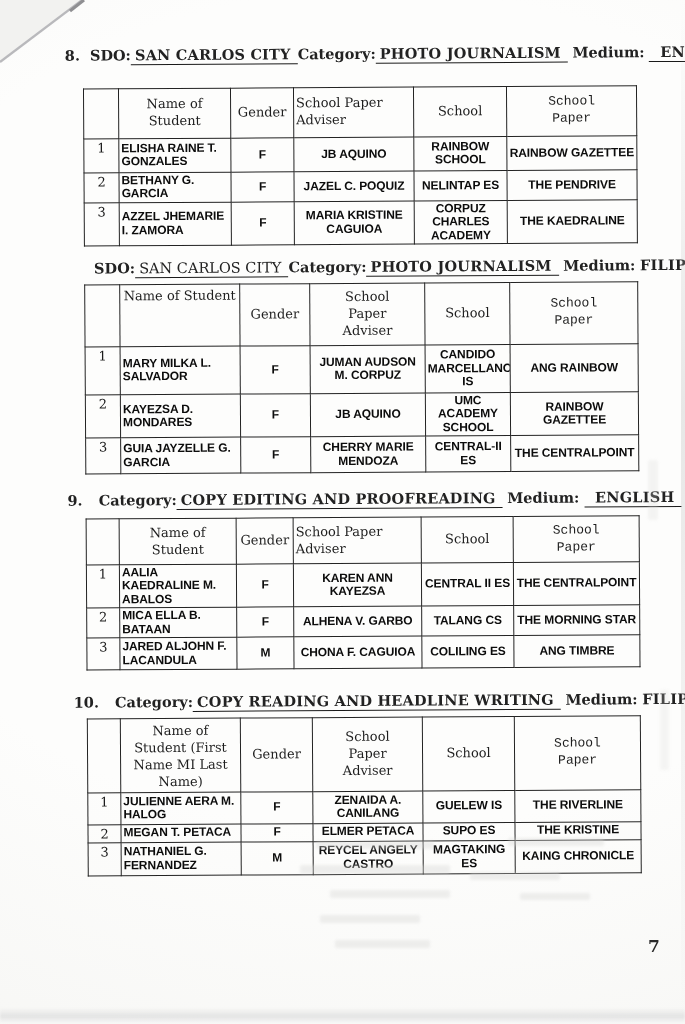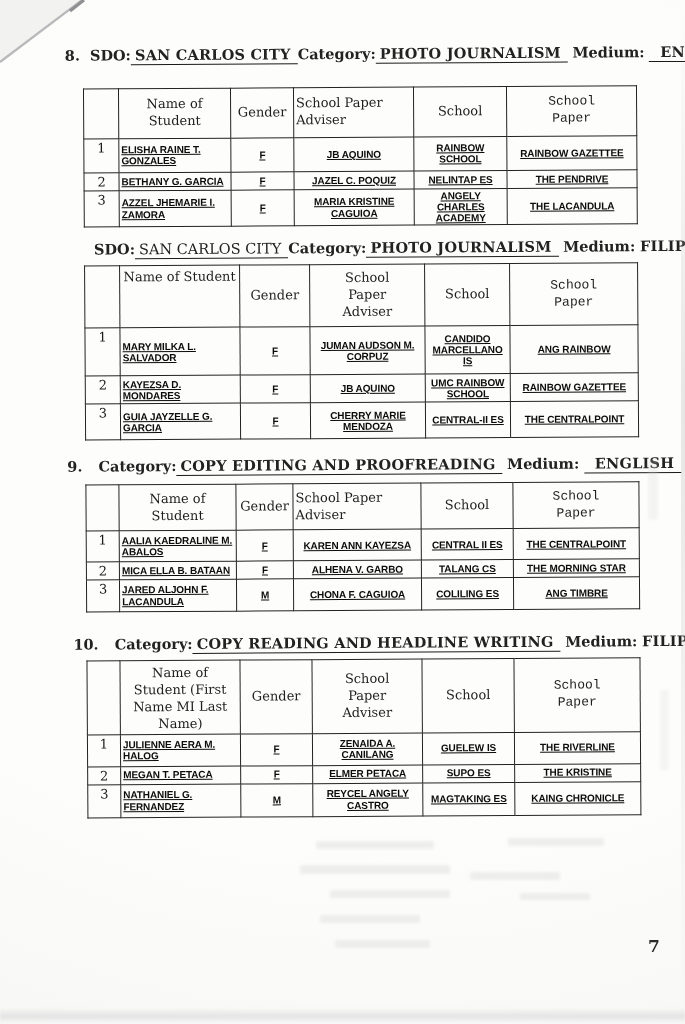--- a/index.html
+++ b/index.html
@@ -37,24 +37,23 @@
   table.doc th,table.doc td{border:1.6px solid #232323;overflow:hidden;padding:1px 2px;}
   table.doc th{
     font-family:"DejaVu Serif", serif;font-weight:400;font-size:13px;
     text-align:center;vertical-align:middle;line-height:1.3;color:#1e1e1e;
   }
   td.num{
     font-family:"DejaVu Serif", serif;font-size:13px;vertical-align:top;
     text-align:center;color:#1b1b1b;padding-top:0;
   }
   td.data{
-    font-family:"Liberation Sans", sans-serif;font-weight:700;font-size:10px;
+    font-family:"Liberation Sans", sans-serif;font-weight:700;font-size:12px;
     letter-spacing:-0.1px;color:#0c0c0c;text-align:center;vertical-align:middle;
     line-height:1.12;
-    text-decoration:underline;
   }
   td.name{text-align:left;padding-left:3px;}
   .hw{display:inline-block;}
   .hw-2line{max-width:72px;}
   .hw-adv2{max-width:102px;text-align:left;}
   .hw-adv3{max-width:58px;}
   .hw-paper{max-width:60px;font-family:Liberation Mono, monospace;}
   .hw-name4{max-width:108px;}
   .t1 tr.hd{height:50px;} .t1 tr.r1{height:34px;} .t1 tr.r2{height:16px;} .t1 tr.r3{height:34px;}
   .t2 tr.hd{height:62px;} .t2 tr.r1{height:48px;} .t2 tr.r2{height:28px;} .t2 tr.r3{height:36px;}
@@ -126,22 +125,22 @@
       <td class="data">F</td>
       <td class="data">JAZEL C. POQUIZ</td>
       <td class="data">NELINTAP ES</td>
       <td class="data">THE PENDRIVE</td>
     </tr>
     <tr class="r3">
       <td class="num">3</td>
       <td class="data name">AZZEL JHEMARIE I. ZAMORA</td>
       <td class="data">F</td>
       <td class="data">MARIA KRISTINE CAGUIOA</td>
-      <td class="data">ANGELY CHARLES ACADEMY</td>
-      <td class="data">THE LACANDULA</td>
+      <td class="data">CORPUZ CHARLES ACADEMY</td>
+      <td class="data">THE KAEDRALINE</td>
     </tr>
   </tbody>
     </table>
 
   <div class="hline hsdo2">
     <span class="hlabel">SDO:</span><span class="hval-reg u">SAN CARLOS CITY</span><span class="hlabel">Category:</span><span class="hval u">PHOTO JOURNALISM</span> <span class="hlabel">Medium:</span> <span class="hval">FILIPINO</span>
   </div>
 
   <table class="doc t2 mt-t2">
     <colgroup>
@@ -167,21 +166,21 @@
       <td class="data">F</td>
       <td class="data">JUMAN AUDSON M. CORPUZ</td>
       <td class="data">CANDIDO MARCELLANO IS</td>
       <td class="data">ANG RAINBOW</td>
     </tr>
     <tr class="r2">
       <td class="num">2</td>
       <td class="data name">KAYEZSA D. MONDARES</td>
       <td class="data">F</td>
       <td class="data">JB AQUINO</td>
-      <td class="data">UMC RAINBOW SCHOOL</td>
+      <td class="data">UMC ACADEMY SCHOOL</td>
       <td class="data">RAINBOW GAZETTEE</td>
     </tr>
     <tr class="r3">
       <td class="num">3</td>
       <td class="data name">GUIA JAYZELLE G. GARCIA</td>
       <td class="data">F</td>
       <td class="data">CHERRY MARIE MENDOZA</td>
       <td class="data">CENTRAL-II ES</td>
       <td class="data">THE CENTRALPOINT</td>
     </tr>

